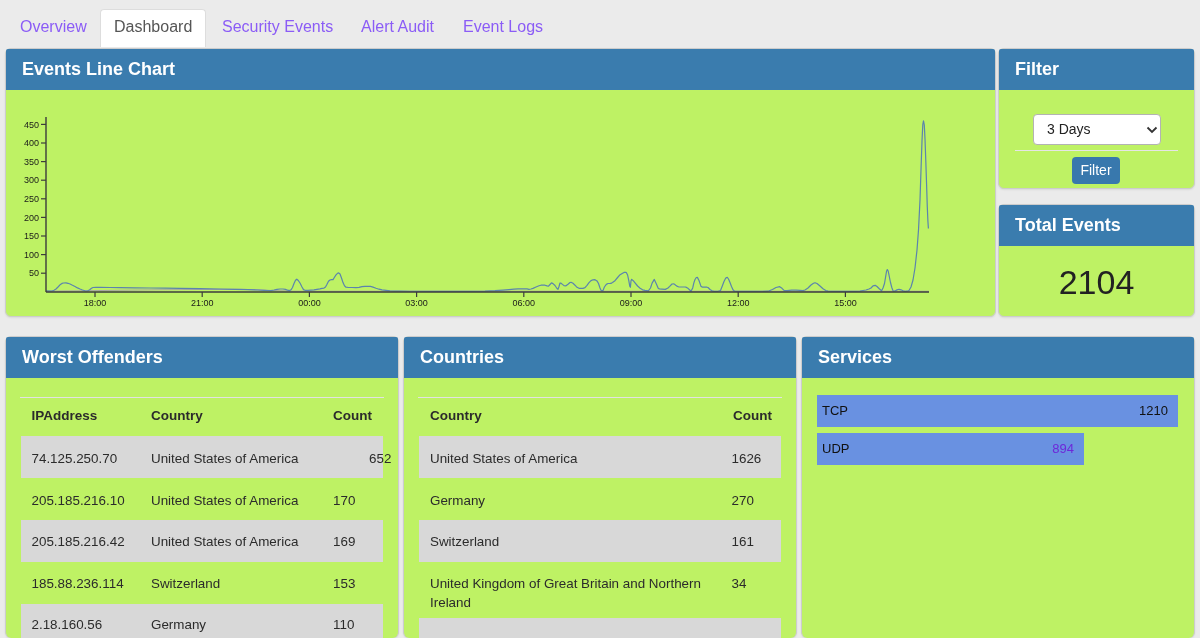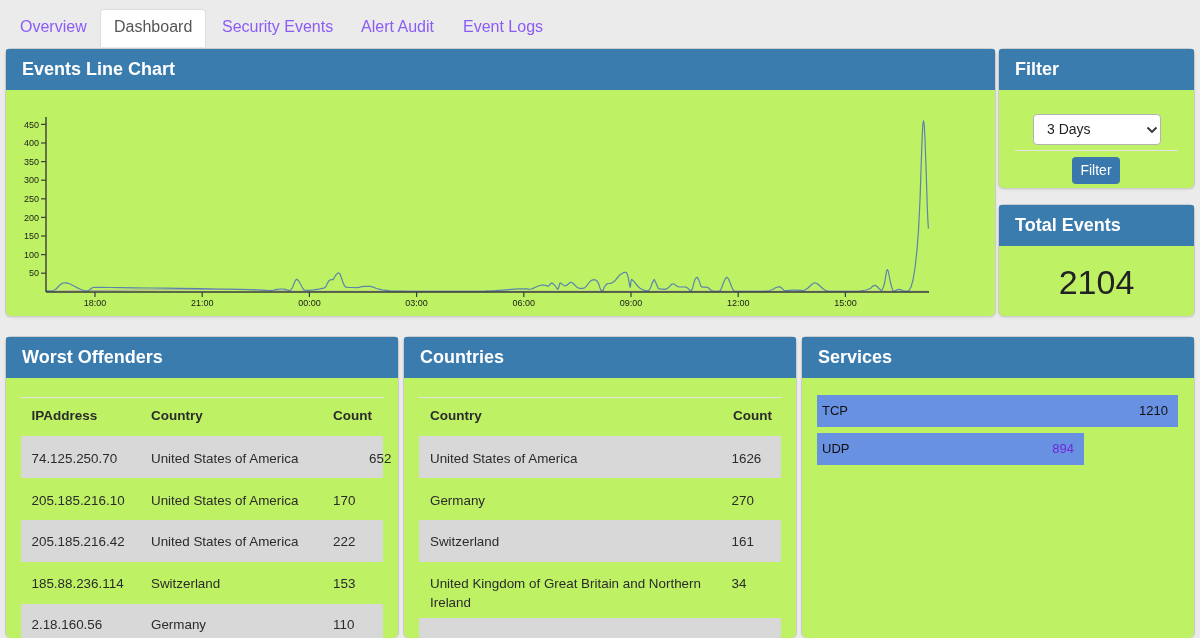--- a/index.html
+++ b/index.html
@@ -91,21 +91,21 @@
   <div class="abs" style="left:151px; top:407.5px; font-size:13.5px; font-weight:bold; color:#2b2b2b;">Country</div>
   <div class="abs" style="left:333px; top:407.5px; font-size:13.5px; font-weight:bold; color:#2b2b2b;">Count</div>
   <div class="abs" style="left:31.5px; top:451px; font-size:13.4px; color:#2b2b2b;">74.125.250.70</div>
   <div class="abs" style="left:151px; top:451px; font-size:13.4px; color:#2b2b2b;">United States of America</div>
   <div class="abs" style="left:333px; top:451px; font-size:13.4px; color:#2b2b2b;margin-left:36px;">652</div>
   <div class="abs" style="left:31.5px; top:492.5px; font-size:13.4px; color:#2b2b2b;">205.185.216.10</div>
   <div class="abs" style="left:151px; top:492.5px; font-size:13.4px; color:#2b2b2b;">United States of America</div>
   <div class="abs" style="left:333px; top:492.5px; font-size:13.4px; color:#2b2b2b;">170</div>
   <div class="abs" style="left:31.5px; top:534px; font-size:13.4px; color:#2b2b2b;">205.185.216.42</div>
   <div class="abs" style="left:151px; top:534px; font-size:13.4px; color:#2b2b2b;">United States of America</div>
-  <div class="abs" style="left:333px; top:534px; font-size:13.4px; color:#2b2b2b;">222</div>
+  <div class="abs" style="left:333px; top:534px; font-size:13.4px; color:#2b2b2b;">169</div>
   <div class="abs" style="left:31.5px; top:575.5px; font-size:13.4px; color:#2b2b2b;">185.88.236.114</div>
   <div class="abs" style="left:151px; top:575.5px; font-size:13.4px; color:#2b2b2b;">Switzerland</div>
   <div class="abs" style="left:333px; top:575.5px; font-size:13.4px; color:#2b2b2b;">153</div>
   <div class="abs" style="left:31.5px; top:617px; font-size:13.4px; color:#2b2b2b;">2.18.160.56</div>
   <div class="abs" style="left:151px; top:617px; font-size:13.4px; color:#2b2b2b;">Germany</div>
   <div class="abs" style="left:333px; top:617px; font-size:13.4px; color:#2b2b2b;text-align:right;">110</div>
 
   <div class="panel" style="left:403px; top:336px; width:394px; height:302px; border-bottom:none;">
     <div class="phead">Countries</div>
   </div>

